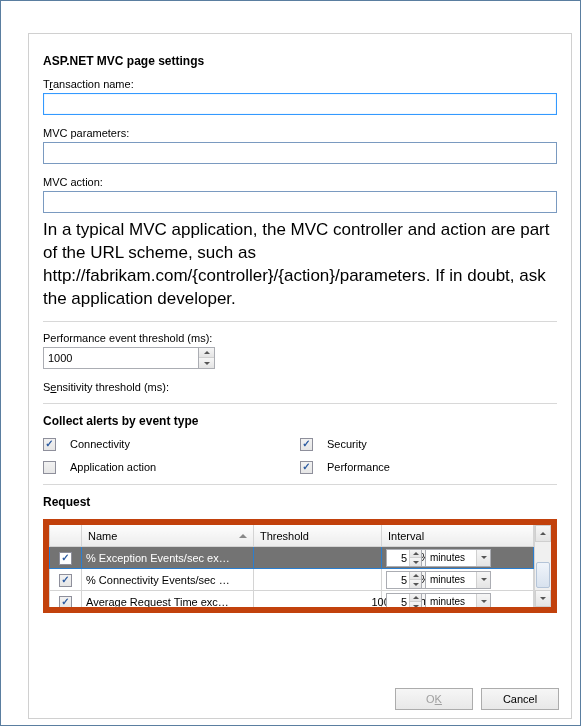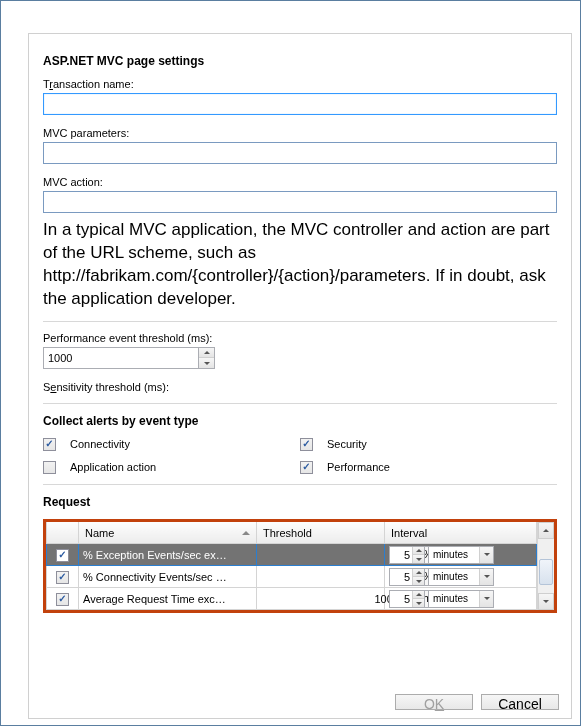--- a/index.html
+++ b/index.html
@@ -21,21 +21,21 @@
   .spinner-input { width: 156px; height: 22px; border: 1px solid #abadb3; padding: 2px 4px; font-size: 11px; }
   .spinner-btns { width: 16px; height: 22px; display: flex; flex-direction: column; border: 1px solid #abadb3; border-left: none; }
   .spinner-btn { flex: 1; background: linear-gradient(#f6f6f6,#e4e4e4); display: flex; align-items: center; justify-content: center; cursor: pointer; }
   .spinner-btn:first-child { border-bottom: 1px solid #d0d0d0; }
   .arrow-up { width: 0; height: 0; border-left: 3px solid transparent; border-right: 3px solid transparent; border-bottom: 3px solid #555; }
   .arrow-down { width: 0; height: 0; border-left: 3px solid transparent; border-right: 3px solid transparent; border-top: 3px solid #555; }
   .checks-grid { display: grid; grid-template-columns: 1fr 1fr; row-gap: 10px; margin: 4px 0 2px 0; }
   .check-item { display: flex; align-items: center; gap: 14px; font-size: 11px; }
   .checkbox { width: 13px; height: 13px; border: 1px solid #8e8f9b; background: linear-gradient(#f2f2f2,#e6e6e6); display: inline-flex; align-items: center; justify-content: center; cursor: pointer; }
   .checkbox.checked::after { content: "✓"; font-size: 10px; color: #2b5aa0; font-weight: bold; line-height: 1; }
-  .table-wrap { border: 3px solid #c2410c; height: 94px; display: flex; margin-top: 6px; }
+  .table-wrap { border: 6px solid #c2410c; height: 94px; display: flex; margin-top: 6px; }
   .table-scroll { position: relative; overflow: hidden; flex: 1; }
   table { border-collapse: collapse; width: 100%; table-layout: fixed; font-size: 11px; }
   th { background: linear-gradient(#fdfdfd,#ececec); border: 1px solid #d4d4d4; border-top: none; height: 22px; text-align: left; padding: 0 6px; font-weight: normal; position: relative; }
   th.sort::after { content: ""; position: absolute; right: 6px; top: 9px; width: 0; height: 0; border-left: 4px solid transparent; border-right: 4px solid transparent; border-bottom: 4px solid #888; }
   td { border: 1px solid #d4d4d4; height: 22px; padding: 0 4px; vertical-align: middle; }
   tr.selected td { background: #737373; color: #fff; border-color: #2a7ed0; }
   .cell-check { width: 32px; text-align: center; }
   .cell-thresh { width: 118px; }
   .cell-interval { width: 150px; }
   .unit-box { display: inline-flex; border: 1px solid #abadb3; height: 18px; background: #fff; }
@@ -47,21 +47,21 @@
   .dropdown { display: inline-flex; border: 1px solid #abadb3; height: 18px; background: #fff; align-items: center; }
   .dropdown-val { width: 50px; font-size: 10px; padding: 1px 4px; }
   .dropdown-arrow { width: 14px; height: 100%; background: linear-gradient(#f6f6f6,#e4e4e4); border-left: 1px solid #d0d0d0; display: flex; align-items: center; justify-content: center; }
   .thresh-in { display: inline-flex; width: 100%; }
   .thresh-num { flex: 1; text-align: right; border: none; background: transparent; font-size: 11px; padding: 0 2px; color: inherit; outline: none; }
   .vscroll { width: 17px; background: #f0f0f0; border-left: 1px solid #d4d4d4; display: flex; flex-direction: column; }
   .vscroll .sbtn { height: 17px; background: linear-gradient(#f6f6f6,#e4e4e4); border: 1px solid #cfcfcf; display: flex; align-items: center; justify-content: center; cursor: pointer; }
   .vscroll .thumb { flex: none; height: 26px; margin: 20px 1px 0 1px; background: linear-gradient(#f0f4fa,#d8e2ee); border: 1px solid #b4c4d8; border-radius: 2px; }
   .vscroll .track { flex: 1; }
   .footer { position: absolute; bottom: 8px; right: 12px; display: flex; gap: 8px; }
-  .btn { width: 78px; height: 16px; font-size: 14px; border: 1px solid #acacac; background: linear-gradient(#f6f6f6,#e8e8e8); cursor: pointer; text-align: center; }
+  .btn { width: 78px; height: 22px; font-size: 11px; border: 1px solid #acacac; background: linear-gradient(#f6f6f6,#e8e8e8); cursor: pointer; text-align: center; }
   .btn:disabled { color: #a0a0a0; cursor: default; }
   .sel-white .checkbox { background: #fff; }
   tr.selected .unit-box, tr.selected .dropdown { background: #fff; color: #000; }
 </style>
 </head>
 <body>
 
 <div class="window">
 
   <div class="content">

